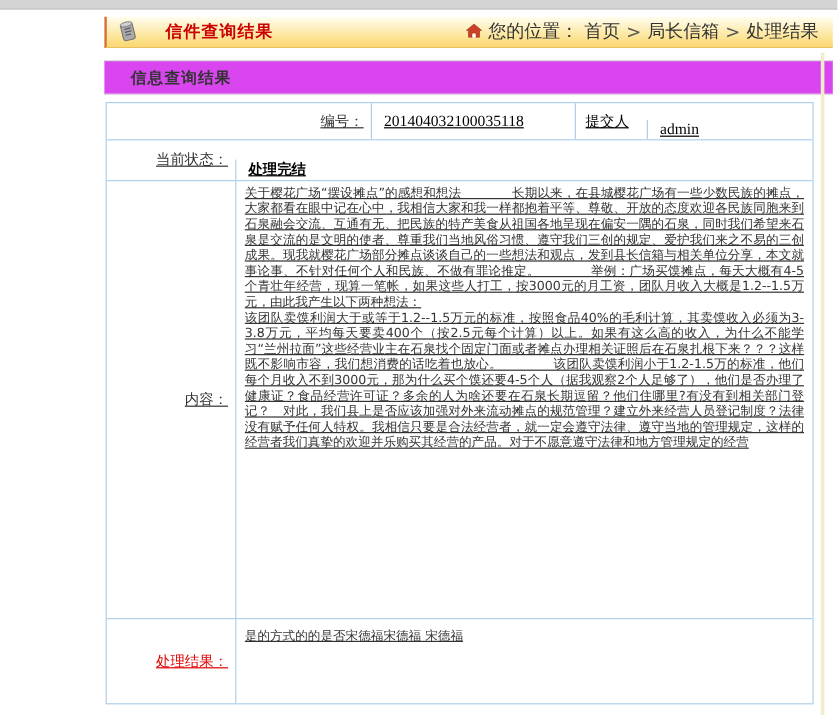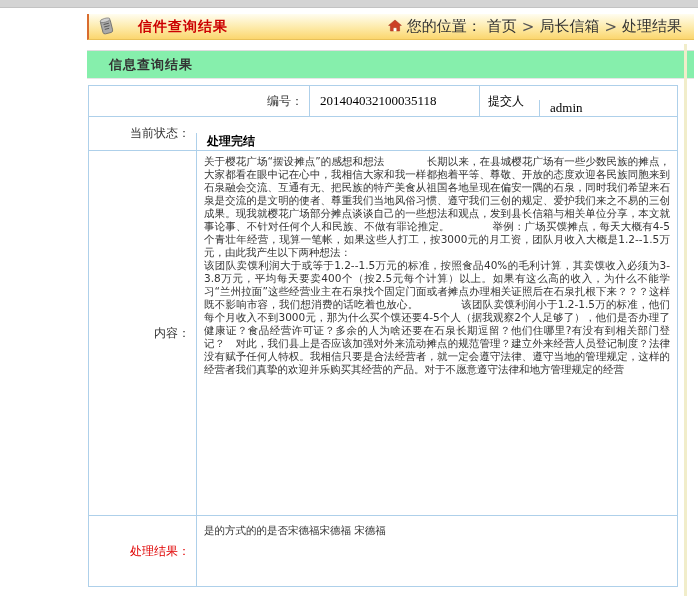--- a/index.html
+++ b/index.html
@@ -18,33 +18,33 @@
     border-left:2px solid #d96c2f;
     display:flex; align-items:center;
   }
   .ticon { margin-left:8px; display:flex; align-items:center; }
   .title { color:#cc0000; font-weight:bold; font-size:14px; margin-left:22px; letter-spacing:1px; }
   .crumbs { margin-left:auto; display:flex; align-items:center; gap:5px; font-size:15px; color:#333; padding-right:12px; }
   .crumbs a { color:#333; text-decoration:none; cursor:pointer; }
   .sep { color:#555; }
 
   .sectionbar {
-    margin-top:10px; height:27px; background:#86efac;
+    margin-top:10px; height:27px; background:#d946ef;
     border-top:1px solid #dedede; border-bottom:1px solid #e6e6e6;
     display:flex; align-items:center;
   }
   .section-title { font-weight:bold; font-size:13px; color:#333; margin-left:22px; letter-spacing:1px; }
 
   .tbl { margin-top:6px; margin-left:1px; width:588px; border:1px solid #aed0ea; background:#fff; }
   .trow { display:flex; border-top:1px solid #aed0ea; }
   .trow:first-child { border-top:none; }
   .tcell {
     border-left:1px solid #aed0ea; box-sizing:border-box;
     font-size:12px; color:#333;
-    display:flex; align-items:center;
+    display:flex; align-items:center;text-decoration:underline;
   }
   .tcell:first-child { border-left:none; }
 
   .h-sm { min-height:25px; }
   .h-content { min-height:364px; }
   .h-result { min-height:70px; }
 
   .w-lbl1 { width:220px; } .w-val1 { width:170px; } .w-lbl2 { width:60px; } .w-val2 { flex:1;margin-top:14px; }
   .w-lblN { width:107px; } .w-valN { flex:1; }
 

